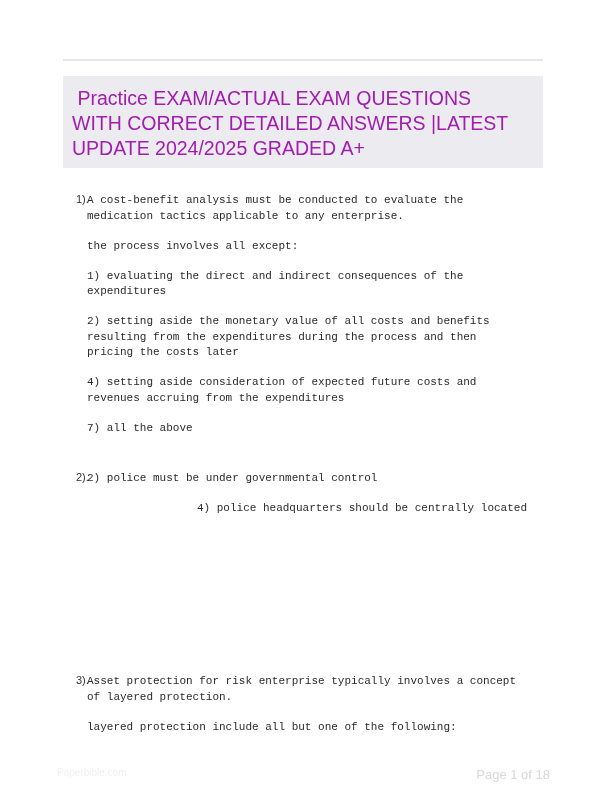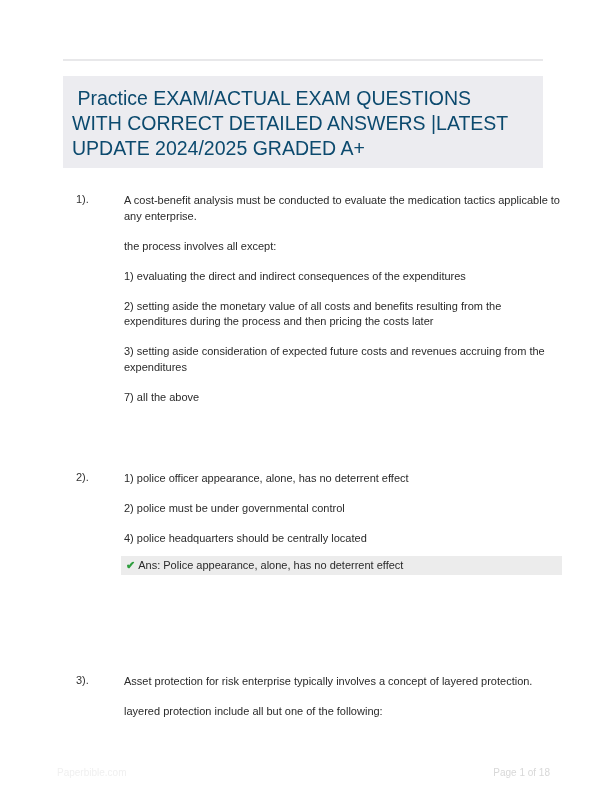--- a/index.html
+++ b/index.html
@@ -9,77 +9,73 @@
     }
     .top-rule {
       position: absolute; left: 63px; top: 59px; width: 480px; height: 2px;
       background: #e8e8ea;
     }
     .title-box {
       position: absolute; left: 63px; top: 76px; width: 480px; height: 92px;
       background: #ececf0; box-sizing: border-box; padding: 10px 10px 0 9px;
     }
     .title-text {
-      font-size: 19.5px; line-height: 25px; color: #0c4a6e; margin: 0; font-weight: normal;
+      font-size: 19.5px; line-height: 25px; color: #a21caf; margin: 0; font-weight: normal;
       white-space: pre-wrap;
     }
     .question {
       position: absolute; left: 63px; width: 480px;
     }
     .q-num {
       position: absolute; left: 13px; top: 0; font-size: 11px; color: #333;
     }
     .q-body {
-      margin-left: 61px; width: 440px; font-size: 11px; line-height: 15.5px; color: #2a2a2a;
+      margin-left: 24px; width: 440px; font-size: 11px; line-height: 15.5px; color: #2a2a2a; font-family: Liberation Mono, monospace;
     }
     .q-body p { margin: 0 0 14.5px 0; }
     .answer {
       background: #ececec; padding: 2px 4px 2px 5px; margin-left: -3px; width: 432px;
       font-size: 11px; line-height: 15.5px; color: #2a2a2a;
     }
     .check { color: #2e9e3e; font-size: 11px; margin-right: 3px; font-weight: bold; }
     .footer-left {
       position: absolute; left: 57px; top: 767px; font-size: 10px; color: #f0f0f0;
     }
     .footer-right {
-      position: absolute; right: 56px; top: 767px; font-size: 10px; color: #d8d8d8;
+      position: absolute; right: 56px; top: 767px; font-size: 13px; color: #d8d8d8;
     }
   </style>
 </head>
 <body>
 
 <div class="top-rule"></div>
 
 <div class="title-box">
   <h1 class="title-text"> Practice EXAM/ACTUAL EXAM QUESTIONS
 WITH CORRECT DETAILED ANSWERS |LATEST
 UPDATE 2024/2025 GRADED A+</h1>
 </div>
 
 <div class="question" style="top:193px;">
   <span class="q-num">1).</span>
   <div class="q-body">
     <p>A cost-benefit analysis must be conducted to evaluate the medication tactics applicable to any enterprise.</p>
     <p>the process involves all except:</p>
     <p>1) evaluating the direct and indirect consequences of the expenditures</p>
     <p>2) setting aside the monetary value of all costs and benefits resulting from the expenditures during the process and then pricing the costs later</p>
-    <p>3) setting aside consideration of expected future costs and revenues accruing from the expenditures</p>
+    <p>4) setting aside consideration of expected future costs and revenues accruing from the expenditures</p>
     <p style="margin-bottom:9px;">7) all the above</p>
   </div>
 </div>
 
 <div class="question" style="top:471px;">
   <span class="q-num">2).</span>
   <div class="q-body">
-    <p>1) police officer appearance, alone, has no deterrent effect</p>
     <p>2) police must be under governmental control</p>
-    <p style="margin-bottom:9px;">4) police headquarters should be centrally located</p>
-    <div class="answer">
-      <span class="check">✔</span><span>Ans: Police appearance, alone, has no deterrent effect</span>
-    </div>
+    <p style="margin-bottom:9px;text-align:right;">4) police headquarters should be centrally located</p>
   </div>
 </div>
 
 <div class="question" style="top:674px;">
   <span class="q-num">3).</span>
   <div class="q-body">
     <p>Asset protection for risk enterprise typically involves a concept of layered protection.</p>
     <p>layered protection include all but one of the following:</p>
   </div>
 </div>

